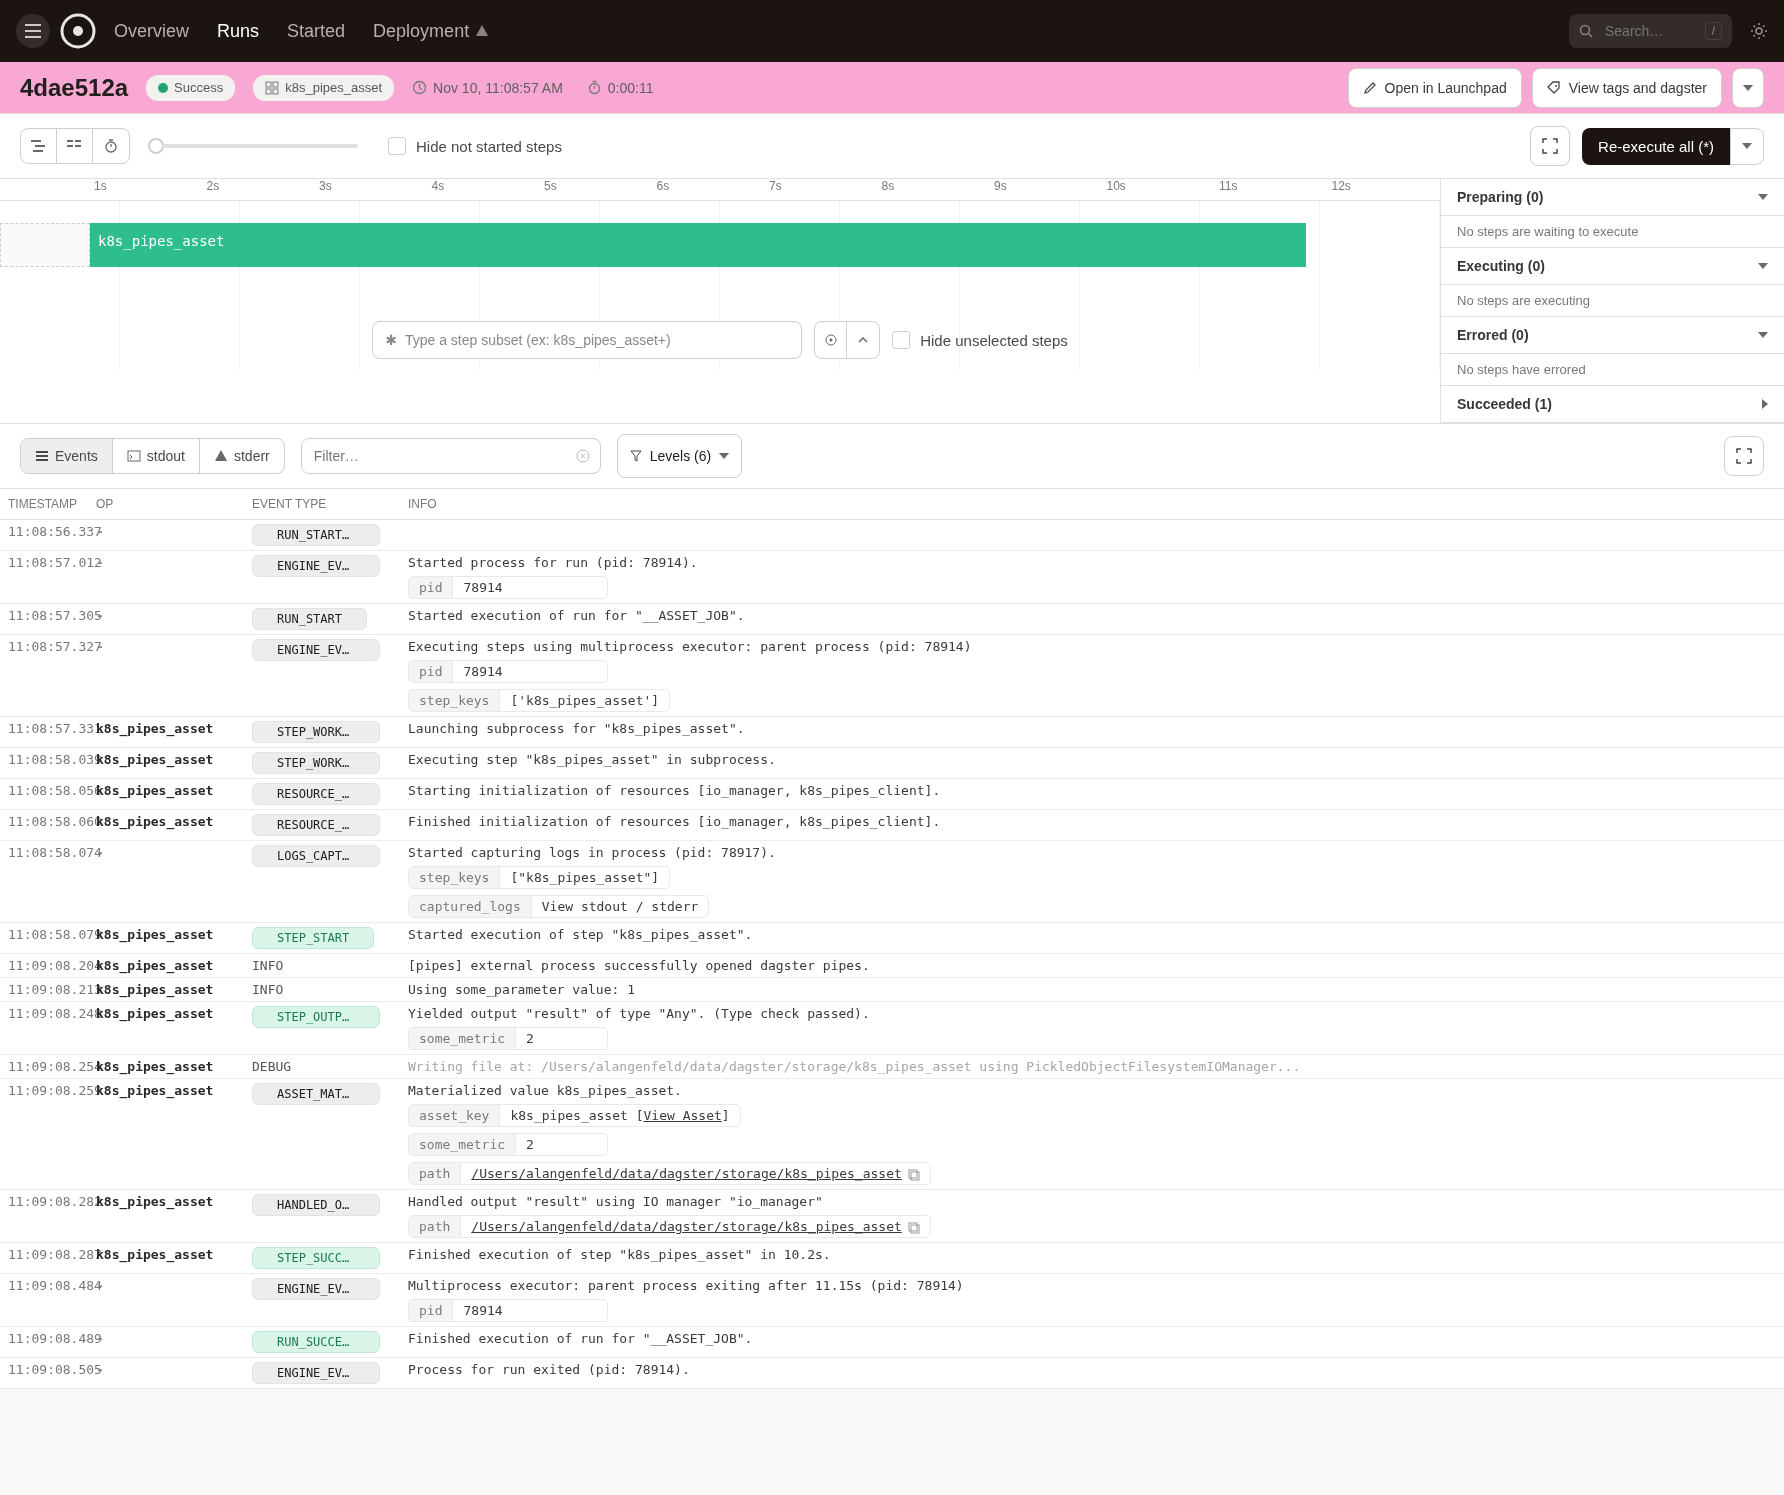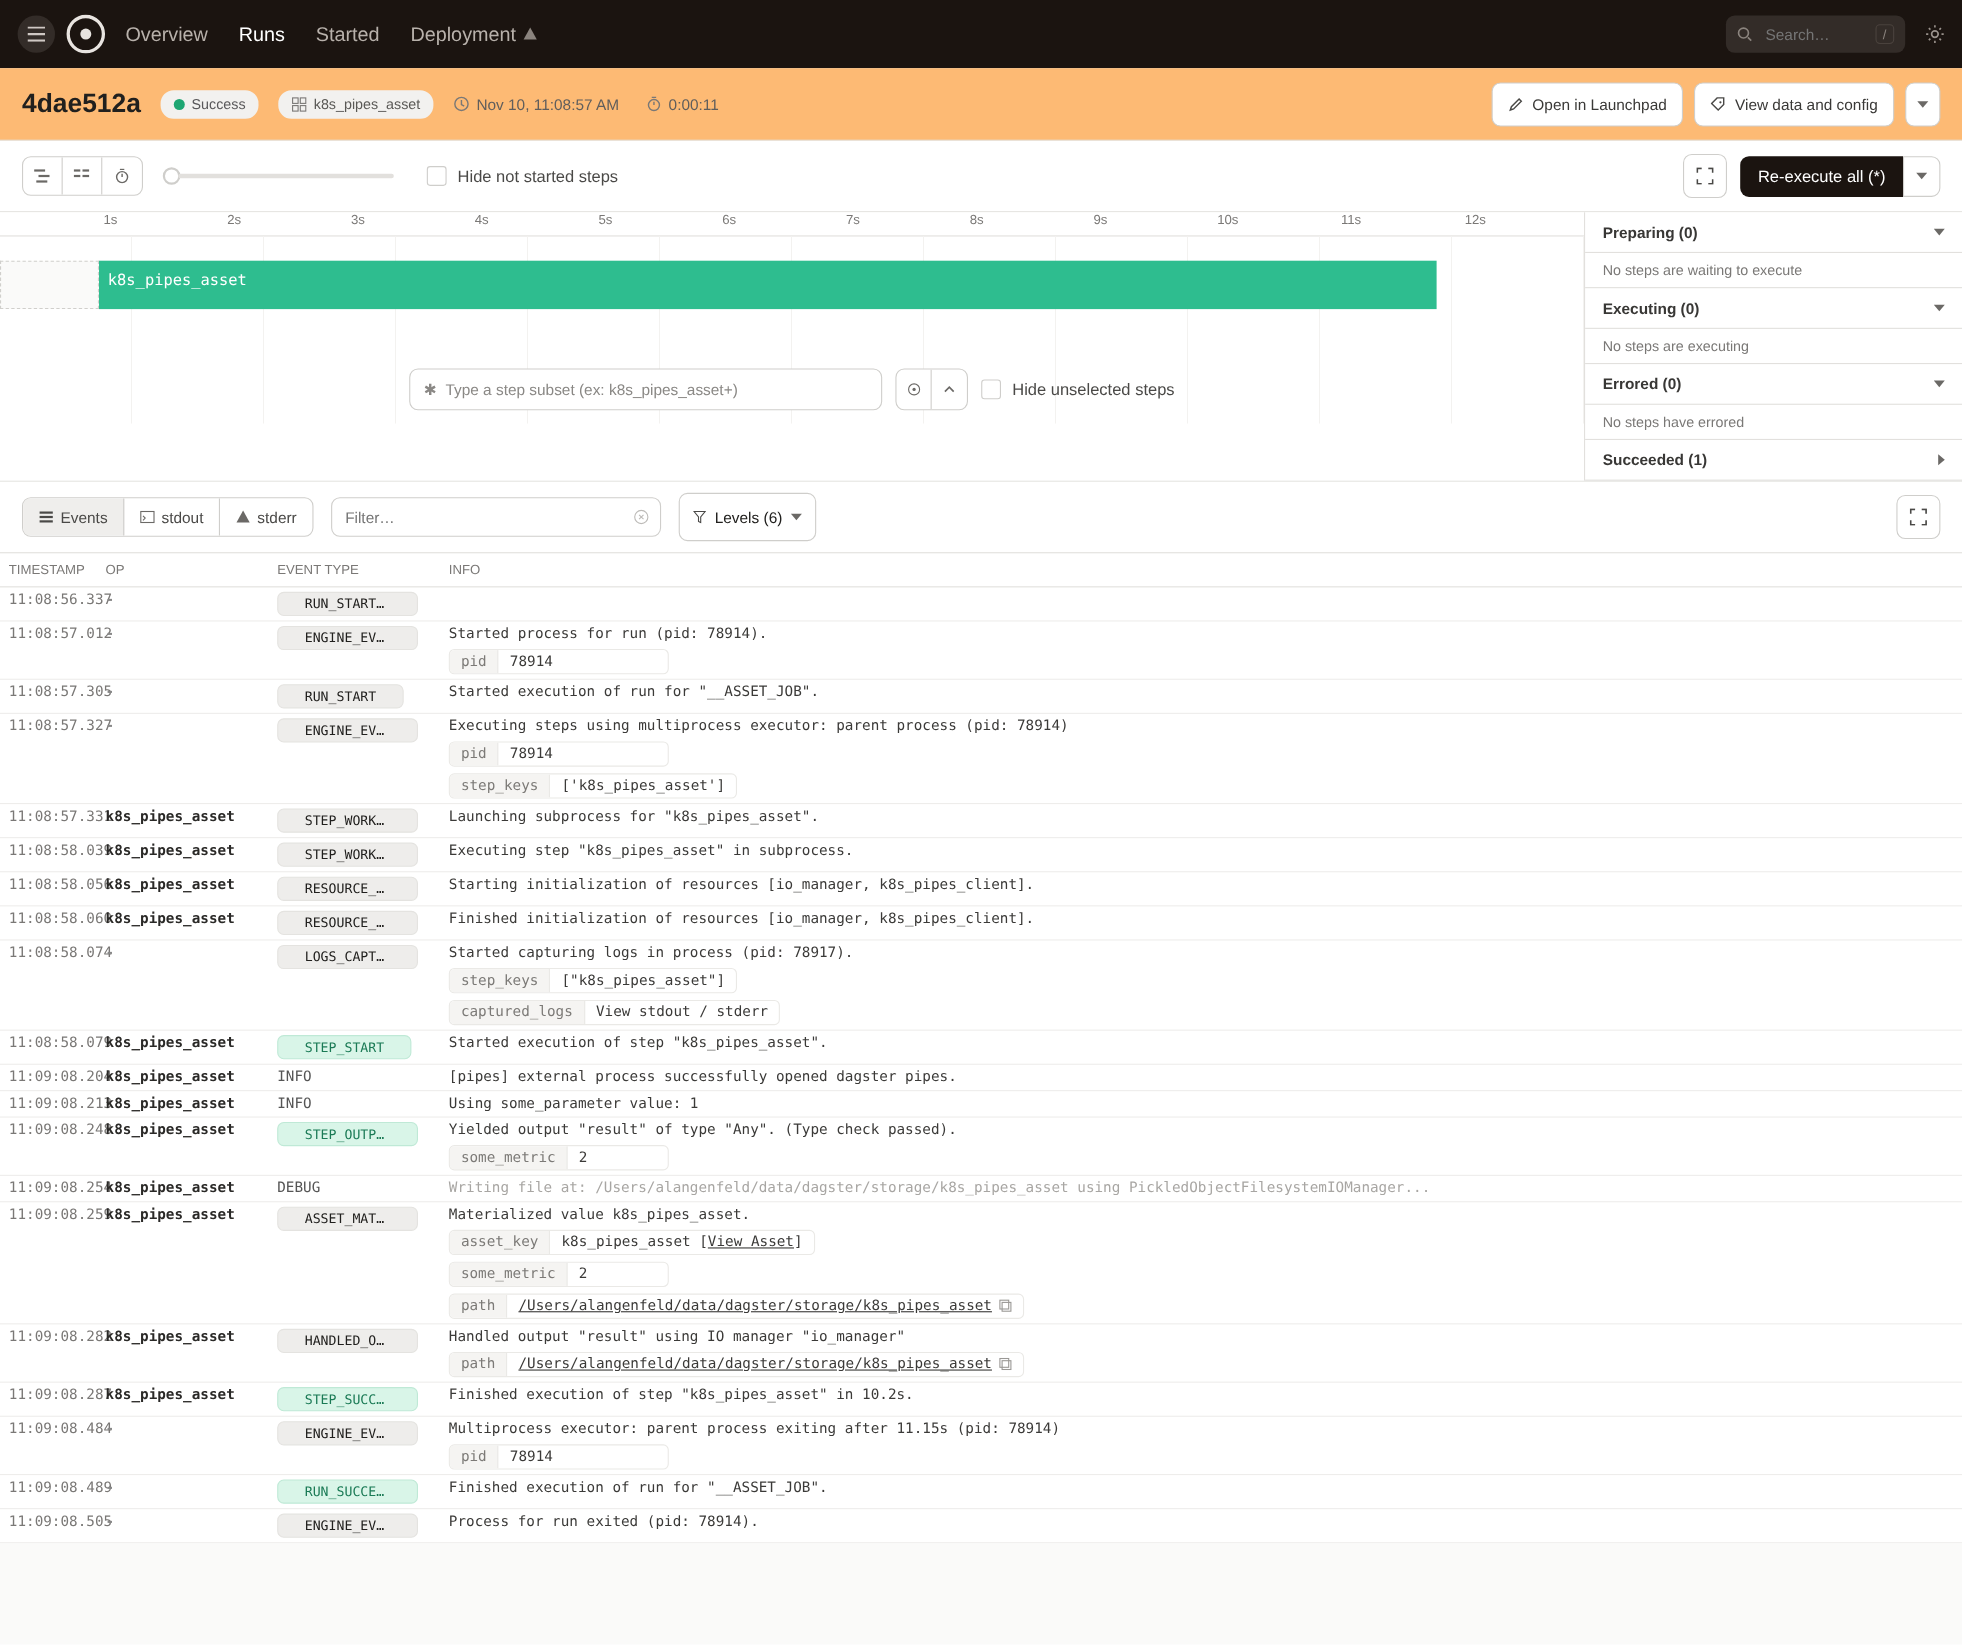--- a/index.html
+++ b/index.html
@@ -28,21 +28,21 @@
 .navlinks a{color:#b8b1ab;text-decoration:none}
 .navlinks a.active{color:#fff}
 .navlinks .withwarn{display:flex;align-items:center;gap:6px}
 .topnav .spacer{flex:1}
 .search{display:flex;align-items:center;background:#332c28;border-radius:8px;height:34px;padding:0 10px;width:163px;color:#8b847e;gap:10px}
 .search input{background:transparent;border:none;outline:none;color:#cfc8c4;font-size:14px;flex:1;width:80px}
 .kbd{border:1px solid #4a423d;border-radius:4px;padding:1px 6px;font-size:12px;color:#8b847e}
 .gear{margin-left:18px;color:#9a928c}
 
 
-.header{display:flex;align-items:center;padding:12px 20px;border-bottom:1px solid var(--border);background:#fdba74;height:66px}
+.header{display:flex;align-items:center;padding:12px 20px;border-bottom:1px solid var(--border);background:#f9a8d4;height:52px}
 .runid{font-size:24px;font-weight:600;margin-right:18px}
 .chip{display:inline-flex;align-items:center;gap:6px;background:#f2f1ef;border-radius:12px;padding:3px 12px;font-size:13px;color:#595855;margin-right:18px;height:26px}
 .chip.success{color:#59585a}
 .chipdot{width:10px;height:10px;border-radius:50%;background:var(--green)}
 .meta{display:flex;align-items:center;gap:6px;font-size:14px;color:#605e5c;margin-right:24px}
 .header .spacer{flex:1}
 .btn{display:inline-flex;align-items:center;gap:8px;border:1px solid var(--border2);background:#fff;border-radius:8px;padding:8px 14px;font-size:14px;color:#3a3937;cursor:pointer;height:40px}
 .btn+.btn{margin-left:10px}
 .btn.icon-only{padding:8px 10px}
 
@@ -193,21 +193,21 @@
     <svg width="14" height="14" viewBox="0 0 14 14">
         <path d="M2 12l1-3 7-7 2 2-7 7-3 1z" fill="none" stroke="#4a4947" stroke-width="1.3"></path>
       </svg>
     <span>Open in Launchpad</span>
   </button>
   <button class="btn">
     <svg width="14" height="14" viewBox="0 0 14 14">
         <path d="M1 6l5-5h6v6l-5 5-6-6z" fill="none" stroke="#4a4947" stroke-width="1.3"></path>
         <circle cx="9" cy="5" r="1" fill="#4a4947"></circle>
       </svg>
-    <span>View data and config</span>
+    <span>View tags and dagster</span>
   </button>
   <button class="btn icon-only">
       <span class="caret"></span>
     </button>
 </div>
 
 <div class="toolbar">
   <div class="tbgroup">
     <div class="tbbtn">
         <svg width="16" height="14">

